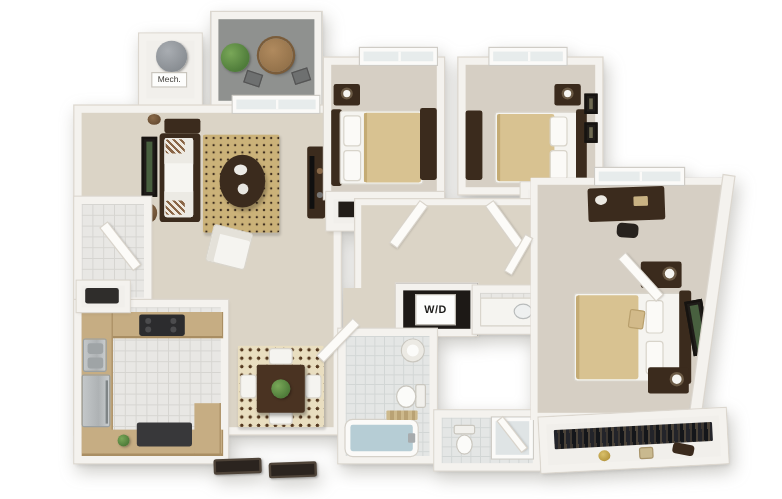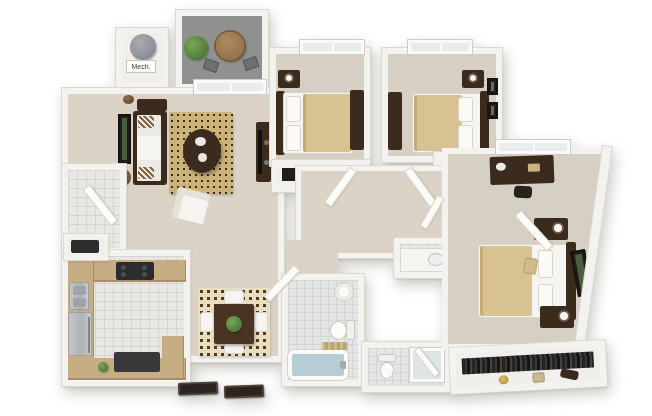--- a/index.html
+++ b/index.html
@@ -174,20 +174,25 @@
   </div>
   <div class="room whitefloor" style="left:434px;top:152px;width:68px;height:30px;">
     <div class="f" style="left:4px;top:2px;width:50px;height:12px;background:#221d18;">
       <div class="f" style="left:10px;top:3px;width:10px;height:6px;background:#6e655a;"></div>
     </div>
   </div>
 
   <div class="room carpet" style="left:296px;top:166px;width:160px;height:92px;border-width:5px;"></div>
   <div class="f patch" style="left:286px;top:240px;width:52px;height:40px;"></div>
 
+  <div class="room" style="left:330px;top:236px;width:68px;height:44px;background:#1d1916;">
+    <div class="f wd-chip" style="left:10px;top:3px;width:34px;height:26px;">
+      <span>W/D</span>
+    </div>
+  </div>
 
   <div class="room tile" style="left:394px;top:238px;width:66px;height:40px;">
     <div class="f white-item" style="left:0px;top:4px;width:50px;height:24px;border-radius:1px;"></div>
     <div class="f" style="left:28px;top:9px;width:16px;height:13px;background:#eef0f0;border:1px solid #b9bcbc;border-radius:50%;"></div>
     <div class="f" style="left:44px;top:13px;width:4px;height:4px;background:#9aa0a3;border-radius:50%;"></div>
   </div>
   <div class="f wood" style="left:446px;top:234px;width:16px;height:46px;"></div>
 
   <div class="room bathtile" style="left:282px;top:274px;width:82px;height:112px;">
     <div class="f" style="left:46px;top:2px;width:20px;height:20px;background:#fbfbf9;border:1px solid #c9c6be;border-radius:50%;box-shadow:inset 0 0 0 4px #eceae4;"></div>

